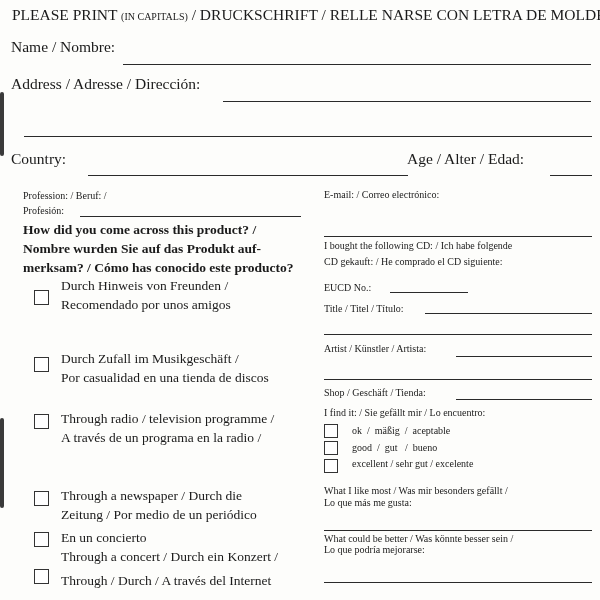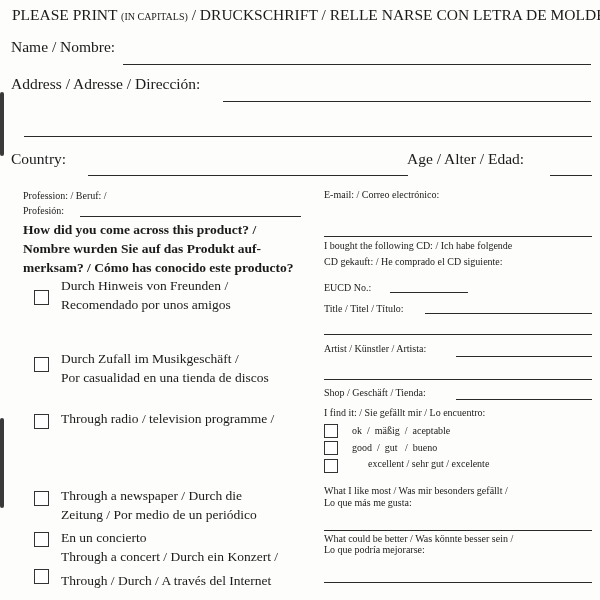--- a/index.html
+++ b/index.html
@@ -61,20 +61,21 @@
 
 <div class="cb" style="left:34px;top:357px;"></div>
 <div class="opt" style="left:61px;top:350px;">
   <div>Durch Zufall im Musikgeschäft /</div>
   <div>Por casualidad en una tienda de discos</div>
 </div>
 
 <div class="cb" style="left:34px;top:414px;"></div>
 <div class="opt" style="left:61px;top:410px;">
   <div>Through radio / television programme /</div>
+  <div>A través de un programa en la radio /</div>
 </div>
 
 <div class="cb" style="left:34px;top:491px;"></div>
 <div class="opt" style="left:61px;top:487px;">
   <div>Through a newspaper / Durch die</div>
   <div>Zeitung / Por medio de un periódico</div>
 </div>
 
 <div class="cb" style="left:34px;top:532px;"></div>
 <div class="opt" style="left:61px;top:529px;">
@@ -106,21 +107,21 @@
 
 <div class="lbl sm" style="left:324px;top:387px;text-align:right;">Shop / Geschäft / Tienda:</div>
 <div class="line" style="left:456px;top:399px;width:136px;"></div>
 
 <div class="lbl sm" style="left:324px;top:407px;">I find it: / Sie gefällt mir / Lo encuentro:</div>
 <div class="cb" style="left:324px;top:424px;width:14px;height:14px;"></div>
 <div class="lbl sm" style="left:352px;top:425px;white-space:pre;">ok  /  mäßig  /  aceptable</div>
 <div class="cb" style="left:324px;top:441px;width:14px;height:14px;"></div>
 <div class="lbl sm" style="left:352px;top:442px;white-space:pre;">good  /  gut   /  bueno</div>
 <div class="cb" style="left:324px;top:459px;width:14px;height:14px;"></div>
-<div class="lbl sm" style="left:352px;top:458px;white-space:pre;margin-left:16px;">excellent / sehr gut / excelente</div>
+<div class="lbl sm" style="left:352px;top:458px;white-space:pre;">excellent / sehr gut / excelente</div>
 
 <div class="lbl sm" style="left:324px;top:484px;line-height:13px;">What I like most / Was mir besonders gefällt /</div>
 <div class="lbl sm" style="left:324px;top:496px;line-height:13px;">Lo que más me gusta:</div>
 <div class="line" style="left:324px;top:530px;width:268px;"></div>
 
 <div class="lbl sm" style="left:324px;top:532px;line-height:13px;">What could be better / Was könnte besser sein /</div>
 <div class="lbl sm" style="left:324px;top:543px;line-height:13px;">Lo que podría mejorarse:</div>
 <div class="line" style="left:324px;top:582px;width:268px;"></div>
 
 </body></html>

